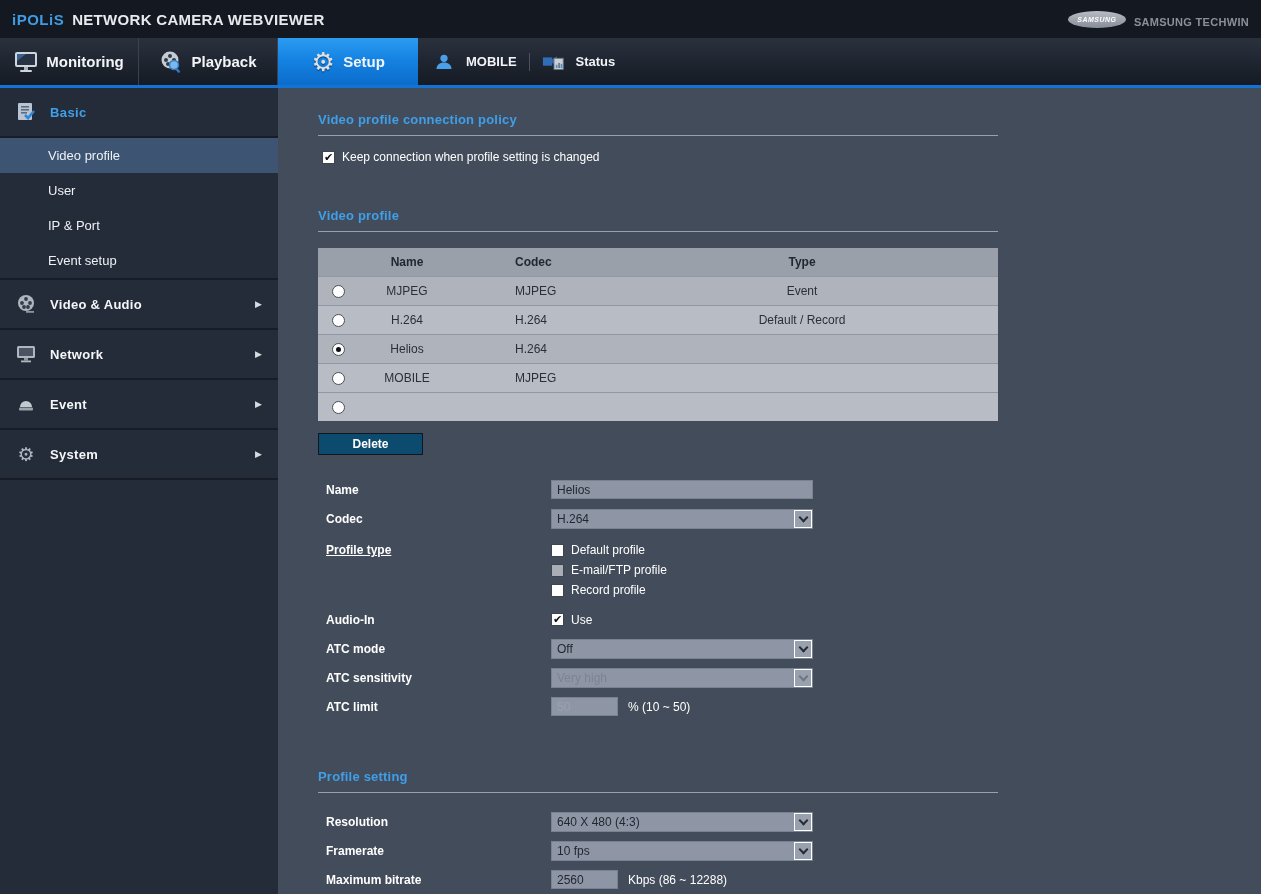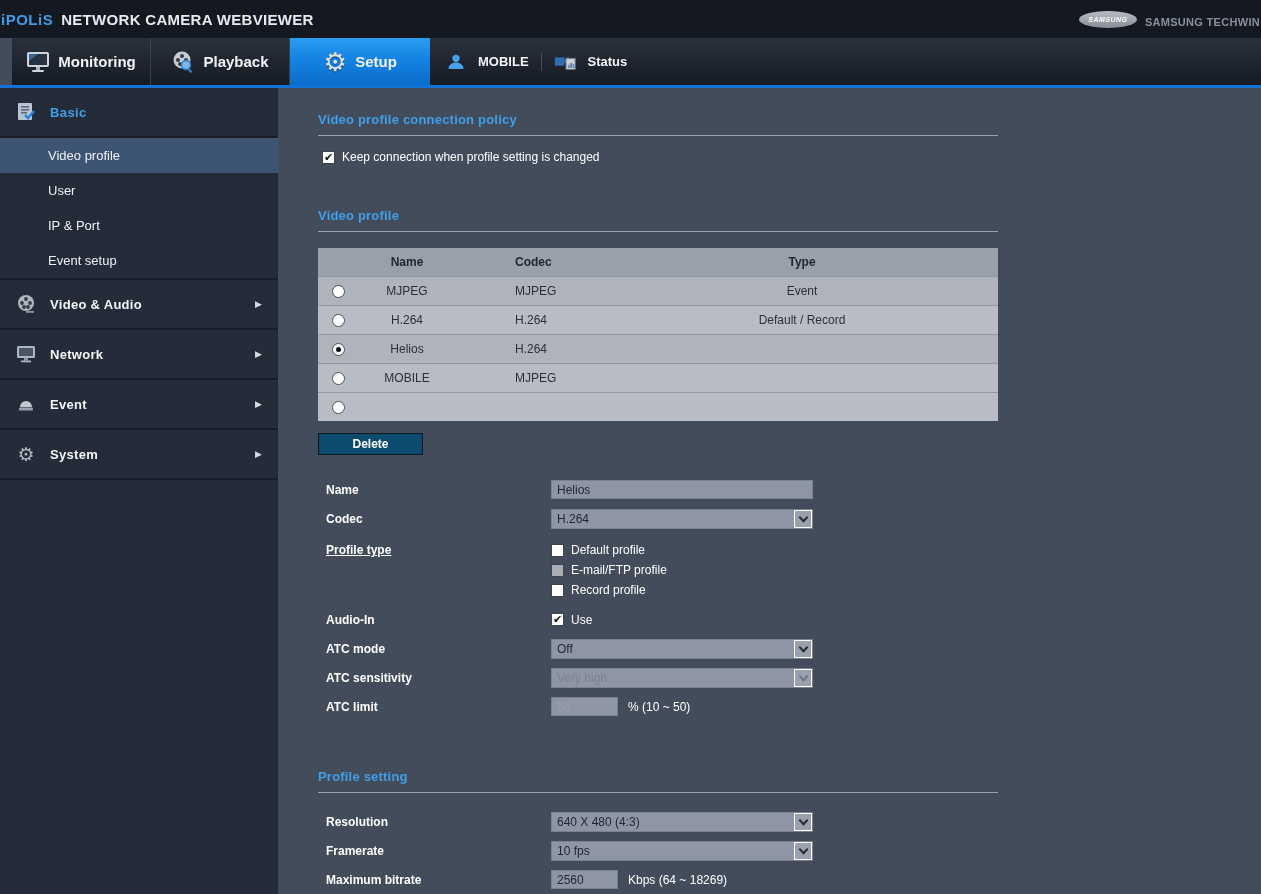--- a/index.html
+++ b/index.html
@@ -1,30 +1,30 @@
 <!DOCTYPE html>
 <html><head>
 <meta charset="utf-8">
 <style>
   * { margin:0; padding:0; box-sizing:border-box; }
   html,body { width:1261px; height:894px; overflow:hidden; background:#434c5a;
     font-family:"Liberation Sans","DejaVu Sans",sans-serif; }
 
   
-  .topbar { height:38px; background:#141821; display:flex; align-items:center; padding:0 1px; }
+  .topbar { height:38px; background:#141821; display:flex; align-items:center; padding:0 12px; }
   .brand { color:#3f9ce4; font-size:15px; font-weight:bold; letter-spacing:.5px; }
   .app-title { color:#e8eaed; font-size:15px; font-weight:bold; margin-left:8px; letter-spacing:.3px; }
   .topbar-right { margin-left:auto; display:flex; align-items:flex-end; gap:8px; }
   .samsung-ellipse { width:58px; height:17px; border-radius:50%; background:linear-gradient(180deg,#b8bdc4,#868d97);
     display:flex; align-items:center; justify-content:center; color:#fff; font-size:7px; font-weight:bold;
     font-style:italic; letter-spacing:.5px; }
   .samsung-text { color:#8a909a; font-size:11px; font-weight:bold; letter-spacing:.3px; }
 
   
-  .tabbar { height:47px; background:linear-gradient(180deg,#2a313d,#151a24); display:flex; align-items:stretch; position:relative;margin-left:12px; }
+  .tabbar { height:47px; background:linear-gradient(180deg,#2a313d,#151a24); display:flex; align-items:stretch; position:relative; }
   .tabbar::after { content:""; position:absolute; left:0; right:0; bottom:-3px; height:3px; background:#1273d4; }
   .tab { width:139px; display:flex; align-items:center; justify-content:center; gap:8px; cursor:pointer;
     color:#f2f4f7; font-size:15px; font-weight:bold; border-right:1px solid #3a424f; }
   .tab.first { border-left:none; }
   .tab.active { width:140px; background:linear-gradient(180deg,#2c9cf2 0%,#1583e2 45%,#0b6ccb 100%); border-right:none; }
   .userbar { display:flex; align-items:center; gap:10px; padding-left:14px; }
   .userbar .label { color:#f2f4f7; font-size:13px; font-weight:bold; }
   .ub-divider { width:1px; height:18px; background:#4a515d; margin:0 2px; }
 
   
@@ -404,18 +404,18 @@
         <div class="sel">
           <span class="sel-text">10 fps</span>
           <span class="sel-arrow">
               <span class="chev"></span>
             </span>
         </div>
       </div>
       <div class="form-row">
         <span class="form-label">Maximum bitrate</span>
         <input class="text-input small" type="text" value="2560" style="">
-        <span class="suffix">Kbps (64 ~ 18269)</span>
+        <span class="suffix">Kbps (86 ~ 12288)</span>
       </div>
     </div>
 
   </div>
 </div>
 
 </body></html>

